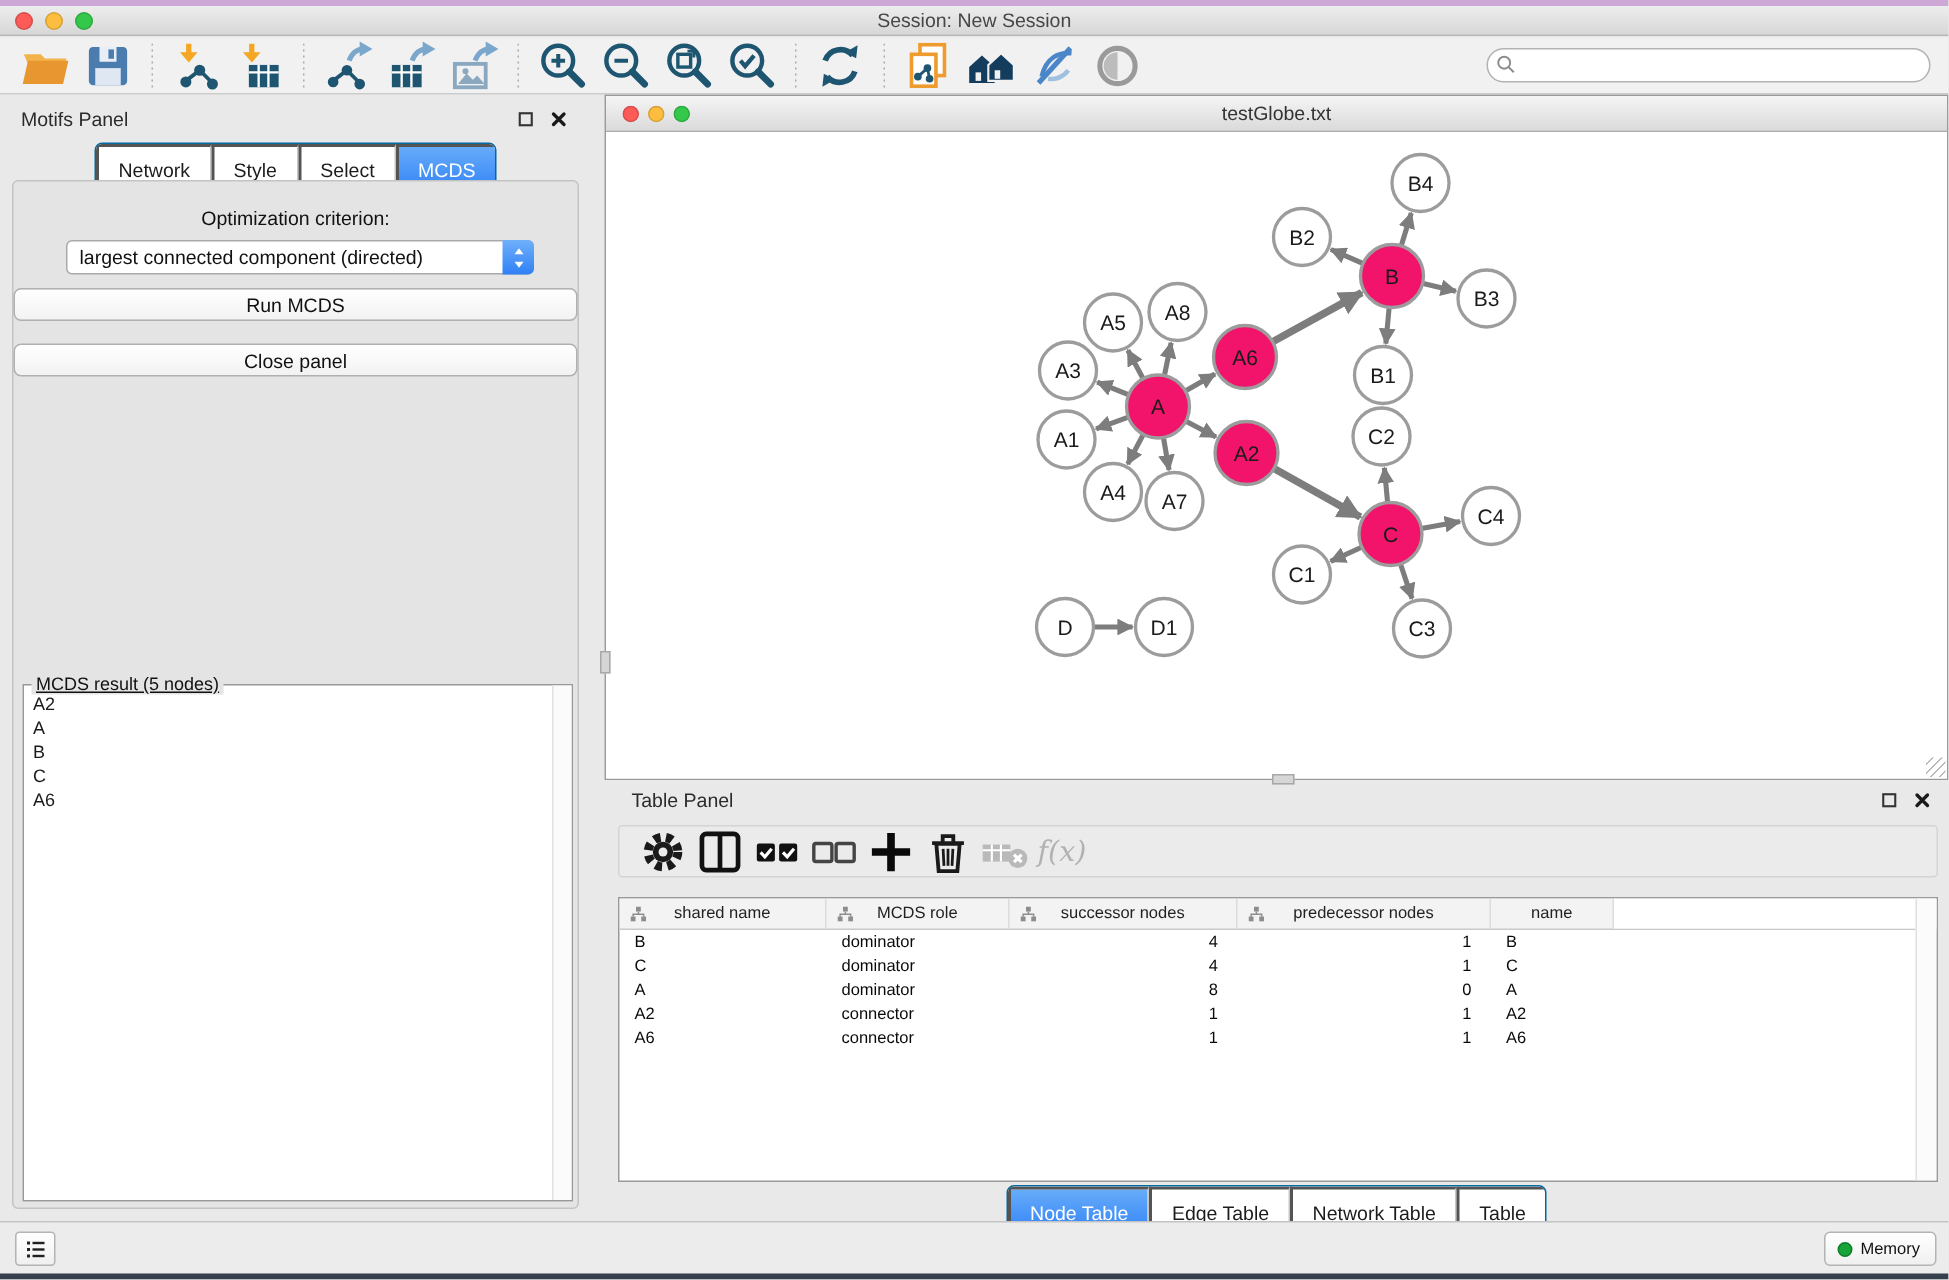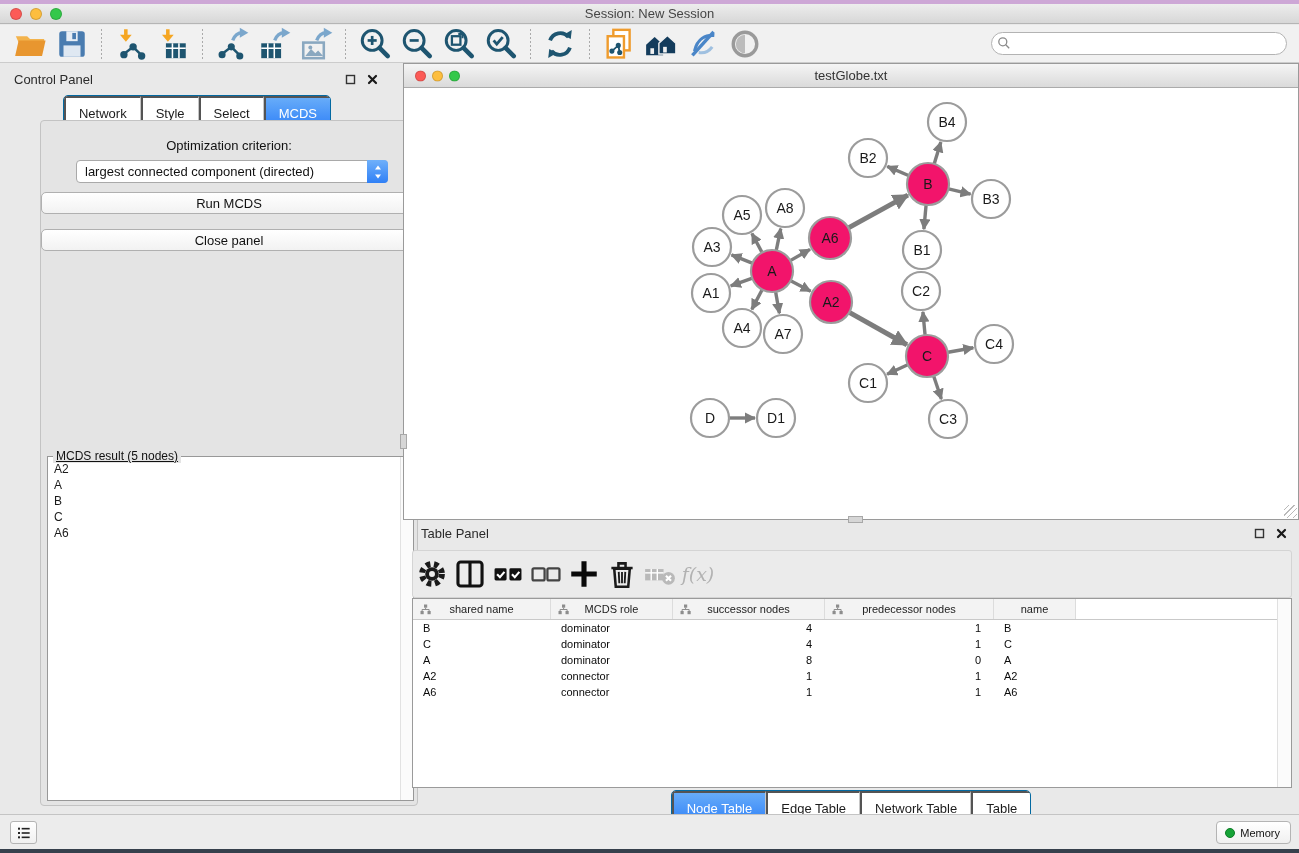--- a/index.html
+++ b/index.html
@@ -34,21 +34,21 @@
 
   .seg { display:inline-flex; background:#fff; border:1px solid #0369a1; border-radius:5px; height:37px; overflow:hidden; }
   .seg-item { padding:0 13px; font-size:13px; line-height:20px; color:#1c1c1c; border-right:1px solid #c6c6c6; background:none; font-family:"Liberation Sans", sans-serif; }
   .seg-item:last-child { border-right:none; }
   .seg-item.active { background:linear-gradient(#67acf9,#2f80f7); color:#fff; }
 
   
   .control-panel { position:absolute; left:4px; top:66px; width:386px; height:740px; }
   .cp-tabs-row { position:absolute; left:0; top:29px; width:100%; text-align:center; }
   .cp-body { position:absolute; left:4px; top:54px; width:378px; height:686px;
-    background:#e4e4e4; border:1px solid #c3c3c3; border-radius:4px;margin-left:32px; }
+    background:#e4e4e4; border:1px solid #c3c3c3; border-radius:4px; }
   .opt-label { text-align:center; margin-top:17px; font-size:13px; color:#111; }
   .combo { position:absolute; left:35px; top:39px; width:312px; height:23px; background:#fff;
     border:1px solid #a9a9a9; border-radius:4px; font-size:13px; line-height:21px; padding-left:8px; color:#111; }
   .combo-btn { position:absolute; right:-1px; top:-1px; width:21px; height:23px; border:none;
     background:linear-gradient(#6fb0fa,#3080f6); border-radius:0 4px 4px 0; display:flex; align-items:center; justify-content:center; }
   .cp-btn-row { position:absolute; left:0; top:71px; width:100%; display:flex; justify-content:center; gap:15px;flex-direction:column; }
   .mac-btn { height:22px; padding:0 15px; background:linear-gradient(#ffffff,#f2f2f2); border:1px solid #b0b0b0;
     border-radius:5px; font-size:13px; color:#111; font-family:"Liberation Sans", sans-serif; }
   .result-group { position:absolute; left:6px; top:335px; width:367px; height:345px;
     border:1px solid #989898; background:#fff; }
@@ -68,22 +68,22 @@
   .net-canvas { position:absolute; left:0; top:25px; width:894px; height:430px; background:#fff; }
   .net-canvas svg { width:100%; height:100%; }
   .side-handle { position:absolute; background:#d6d6d6; border:1px solid #a8a8a8; }
   .handle-left { left:-4px; top:370px; width:7px; height:15px; }
   .handle-bottom { left:444px; bottom:-4px; width:15px; height:7px; }
   .resize-grip { position:absolute; right:1px; bottom:1px; width:13px; height:13px;
     background:repeating-linear-gradient(135deg, transparent 0 3px, #b9b9b9 3px 4px); }
 
   
   .table-panel { position:absolute; left:403px; top:520px; width:896px; height:294px; }
-  .tp-toolbar { position:absolute; left:9px; top:30px; width:880px; height:48px; background:#ebebeb;
-    border:1px solid #d4d4d4; border-radius:3px; display:flex; align-items:center; }
+  .tp-toolbar { position:absolute; left:9px; top:30px; width:880px; height:35px; background:#ebebeb;
+    border:1px solid #d4d4d4; border-radius:3px; display:flex; align-items:center; padding-left:10px; }
   .tp-btn { width:38px; height:34px; display:flex; align-items:center; justify-content:center; background:none; border:none; }
   .tp-btn svg { width:24px; height:24px; }
   .fx-glyph { font-family:"DejaVu Serif", serif; font-style:italic; font-size:19px; color:#b2b2b2; }
   .tp-table { position:absolute; left:9px; top:78px; width:880px; height:190px; background:#fff;
     border:1px solid #9a9a9a; overflow:hidden; }
   .t-head { display:grid; grid-template-columns:138px 122px 152px 169px 82px 1fr; height:21px;
     background:#f3f3f3; border-bottom:1px solid #c9c9c9; }
   .t-hcell { position:relative; display:flex; align-items:center; justify-content:center; font-size:11px;
     color:#222; border-right:1px solid #dcdcdc; }
   .t-hcell:last-child { border-right:none; background:#fff; }
@@ -278,21 +278,21 @@
     <svg viewBox="0 0 20 20">
         <circle cx="8.5" cy="8.5" r="5" fill="none" stroke="#8a8a8a" stroke-width="1.6"></circle>
         <line x1="12.2" y1="12.2" x2="16.5" y2="16.5" stroke="#8a8a8a" stroke-width="1.6"></line>
       </svg>
     <input class="search-input" type="text" placeholder="" style="">
   </div>
 </div>
 
 <div class="control-panel">
   <div class="panel-header">
-    <span>Control Panel</span>
+    <span>Motifs Panel</span>
     <span class="spacer"></span>
     <button class="winbtn">
       <svg viewBox="0 0 11 11">
           <rect x="1.5" y="1.5" width="8" height="8" fill="none" stroke="#333" stroke-width="1.4"></rect>
         </svg>
     </button>
     <button class="winbtn">
       <svg viewBox="0 0 11 11">
           <path d="M2 2 L9 9 M9 2 L2 9" stroke="#1a1a1a" stroke-width="2.2" stroke-linecap="round"></path>
         </svg>

